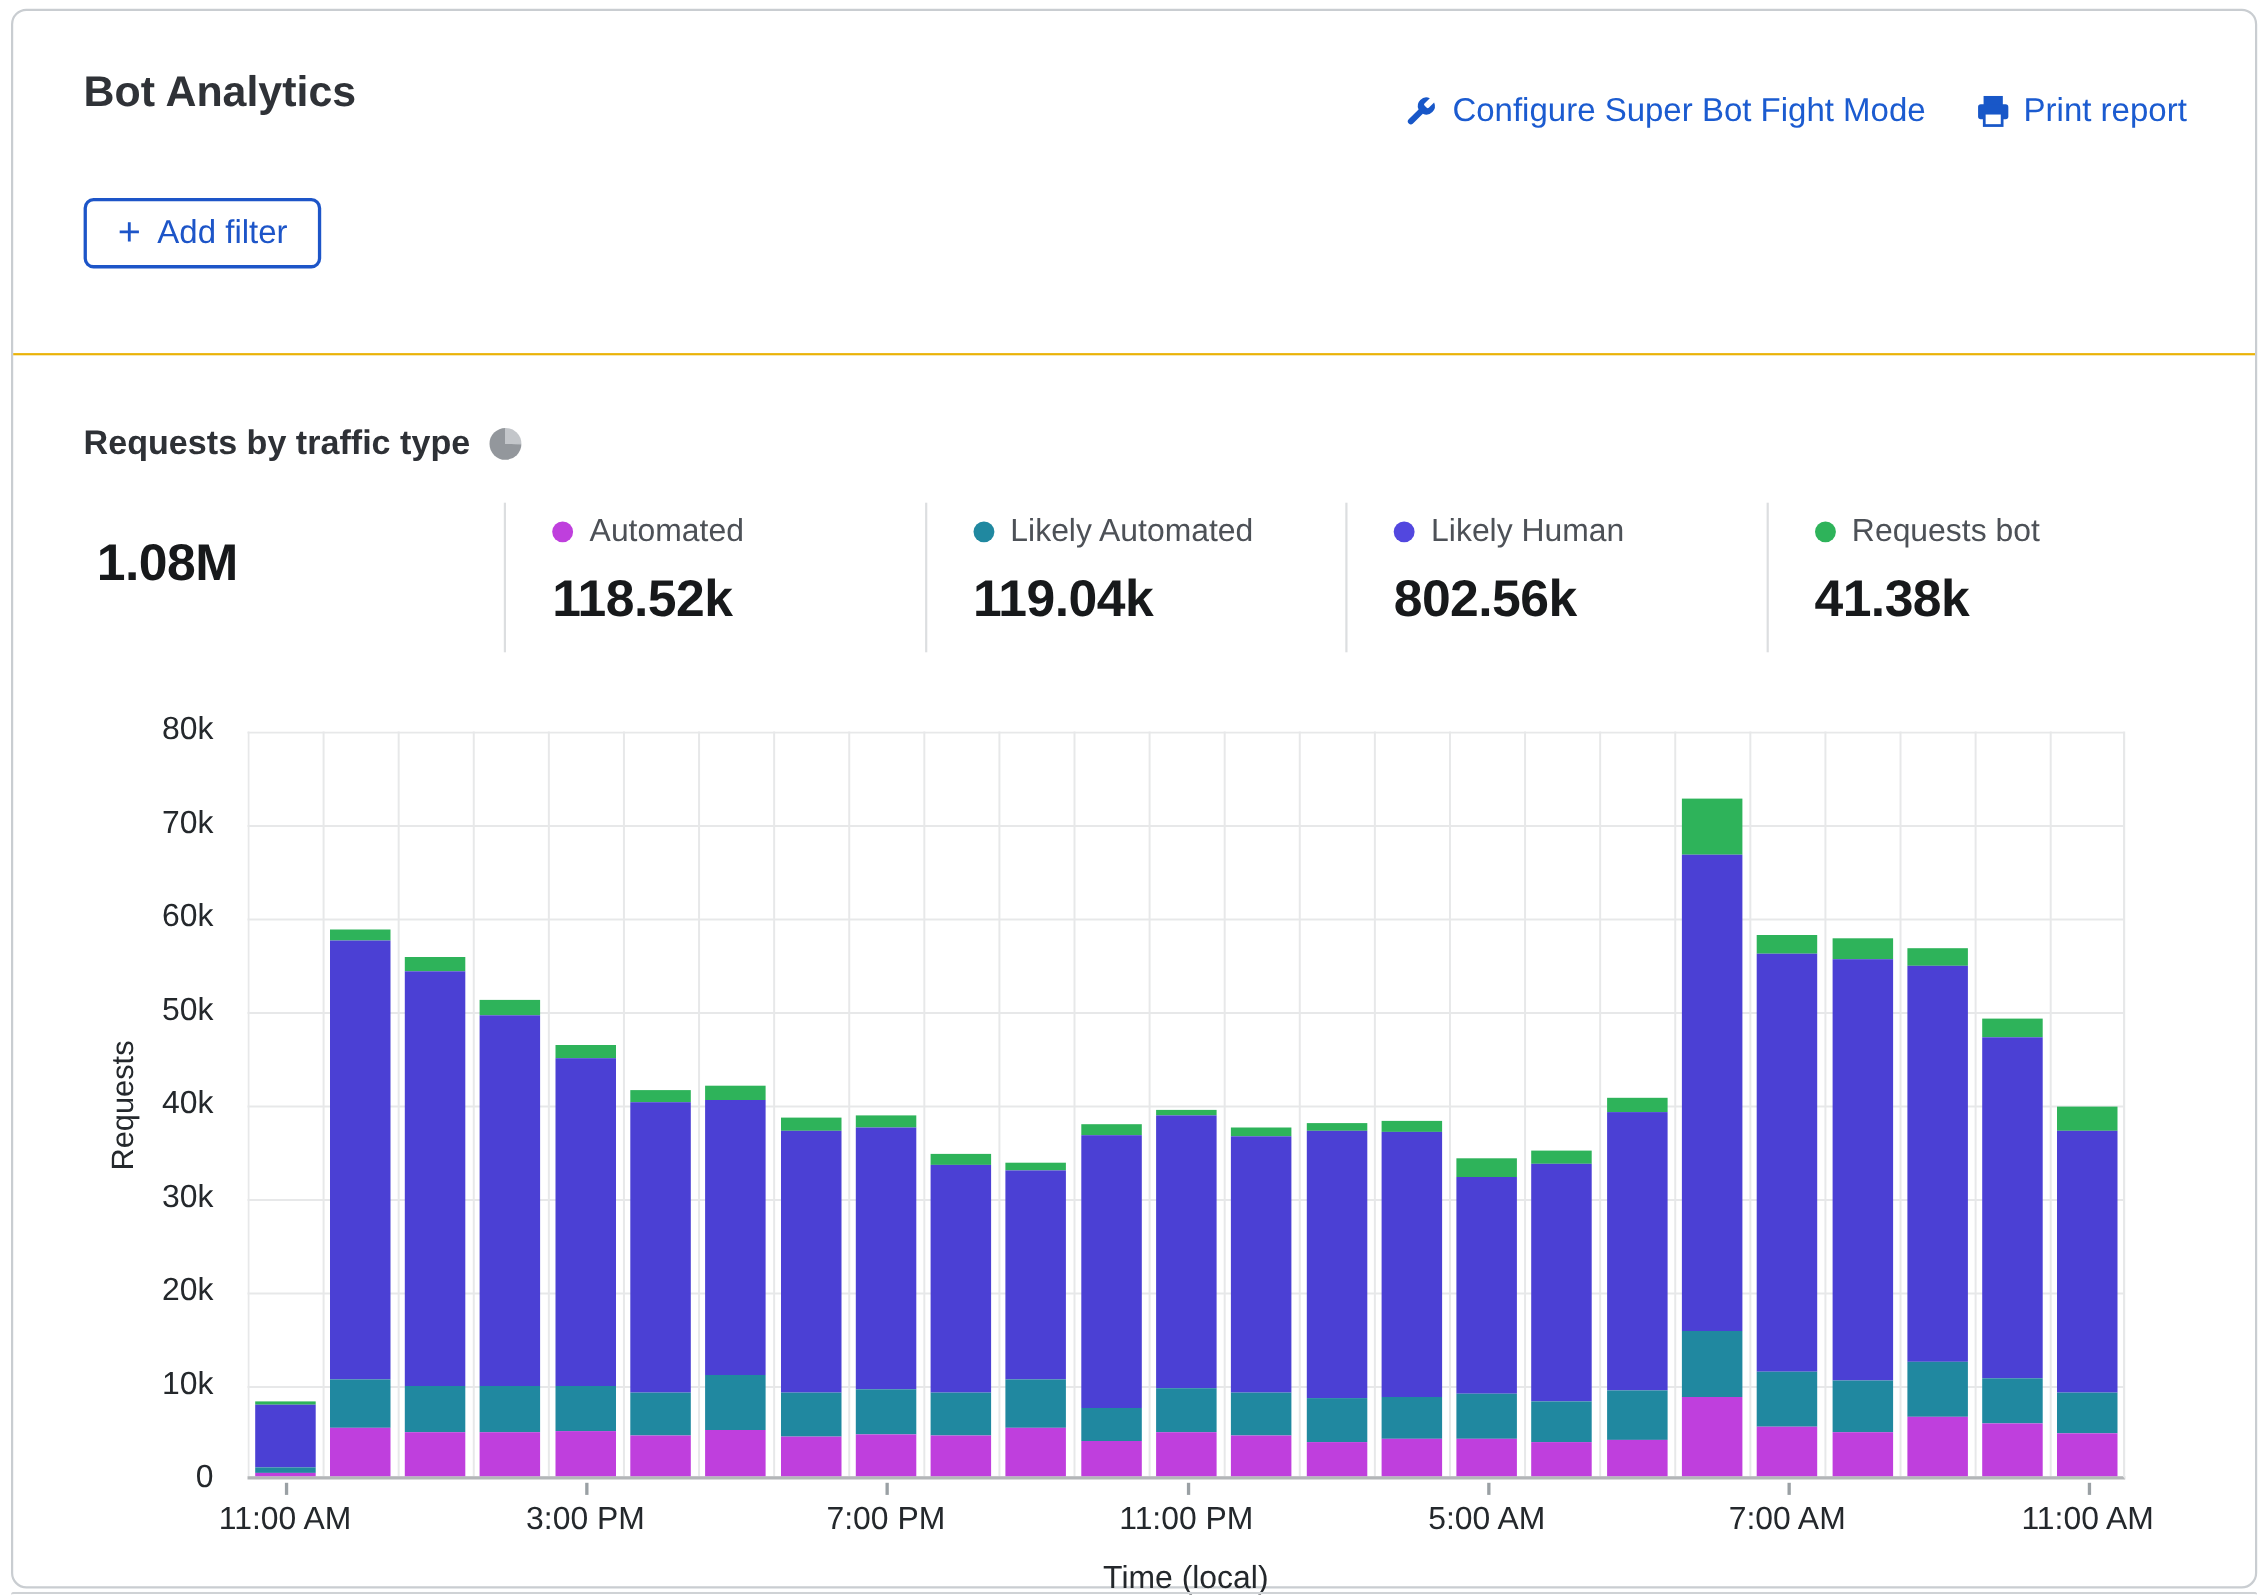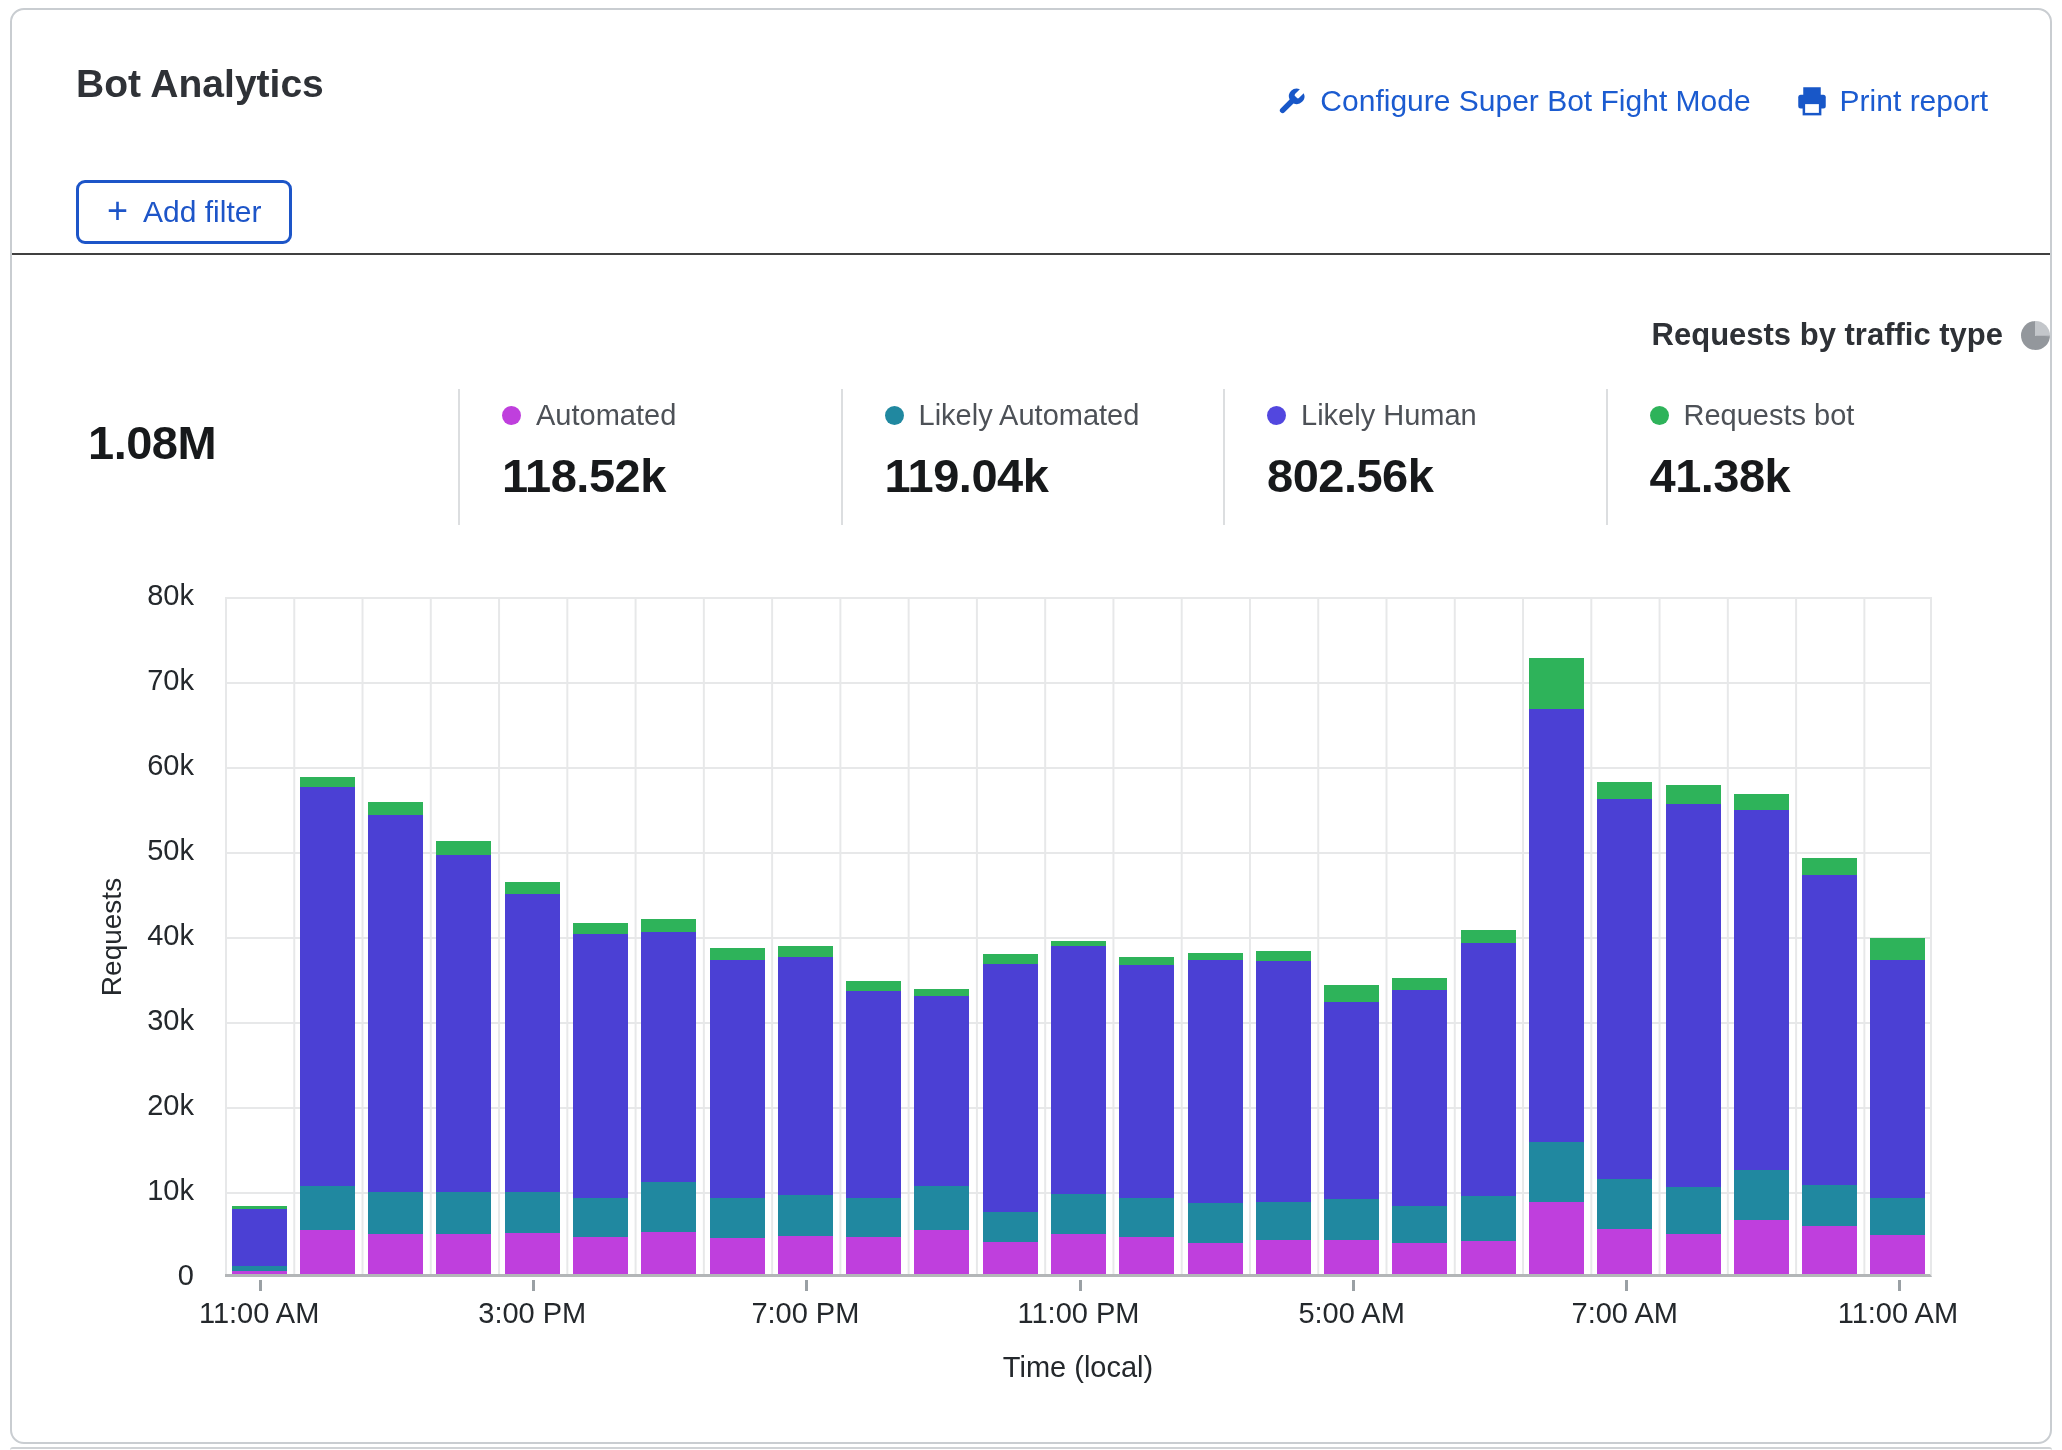--- a/index.html
+++ b/index.html
@@ -4,38 +4,38 @@
 <style>
   * { box-sizing: border-box; margin: 0; padding: 0; }
   html,body { width:2062px; height:1450px; background:#fff; overflow:hidden;
     font-family:"Liberation Sans","DejaVu Sans",sans-serif; }
   .card { position:absolute; left:10px; top:8px; width:2042px; height:1436px;
     background:#fff; border:2px solid #c9cdd1; border-radius:14px; }
   .next-card-top { position:absolute; left:10px; top:1447px; width:2042px; height:3px;
     border-top:2px solid #cfd2d5; border-radius:14px 14px 0 0; }
 
   
-  .header { position:relative; height:245px; border-bottom:2px solid #404040; }
+  .header { position:relative; height:313px; border-bottom:2px solid #eab308; }
   .page-title { position:absolute; left:64px; top:52px; font-size:39px; font-weight:700; color:#2f3237; }
   .links { position:absolute; top:74px; right:62px; display:flex; align-items:center; gap:46px; }
   .link { display:flex; align-items:center; gap:13px; color:#1b5bd0; font-size:30px; cursor:pointer; }
   .link svg { display:block; }
   .add-filter { position:absolute; left:64px; top:170px; height:64px; padding:0 28px;
     border:3px solid #1d55c8; border-radius:9px; background:#fff; color:#1d55c8;
     font-size:30px; display:flex; align-items:center; gap:15px; cursor:pointer; }
   .plus { font-size:36px; font-weight:500; line-height:1; margin-top:-3px; }
   .dropdown { position:absolute; right:62px; top:164px; width:300px; height:70px;
     border:2px solid #8a8f94; border-radius:12px; background:#fff; display:flex;
     align-items:center; justify-content:space-between; padding:0 26px; font-size:30px;
     color:#3a3e42; cursor:pointer; }
   .caret { width:0; height:0; border-left:12px solid transparent; border-right:12px solid transparent;
     border-top:15px solid #6b7075; }
 
   
-  .section-head { display:flex; align-items:center; gap:18px; margin:62px 0 0 64px;justify-content:flex-end; }
+  .section-head { display:flex; align-items:center; gap:18px; margin:62px 0 0 64px; }
   .section-title { font-size:31px; font-weight:700; color:#2e3136; }
   .pie-icon { width:29px; height:29px; border-radius:50%;
     background:conic-gradient(#c3c6ca 0deg 88deg, #93979c 96deg 360deg); }
   .stats { display:flex; margin:36px 62px 0 64px; }
   .stat { flex:1; border-left:2px solid #dcdee0; padding:10px 0 22px 42px; }
   .stat.first { flex:0 0 382px; border-left:none; padding-left:12px; }
   .stat-label-row { display:flex; align-items:center; gap:15px; font-size:29px; color:#4d5157; }
   .dot { width:19px; height:19px; border-radius:50%; }
   .stat-value { margin-top:16px; font-size:47px; font-weight:700; color:#17191b; letter-spacing:-0.5px; }
 

